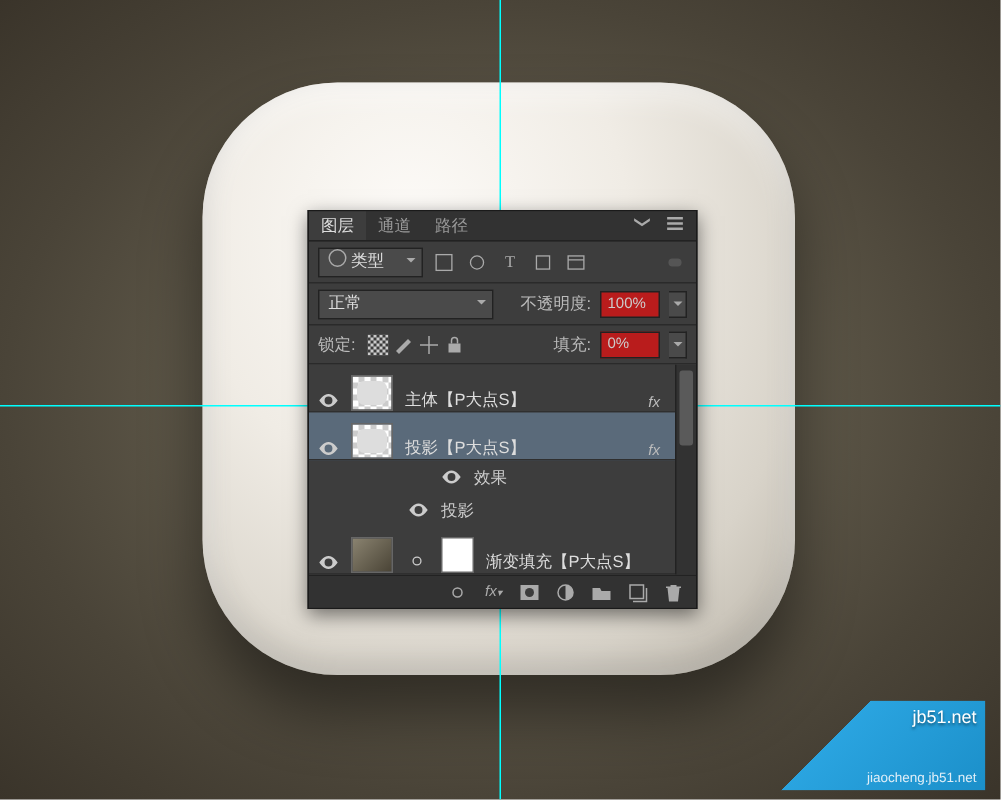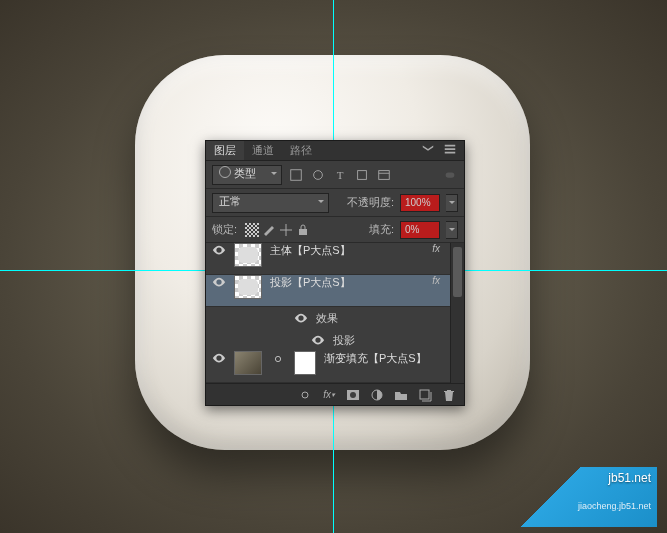--- a/index.html
+++ b/index.html
@@ -22,21 +22,21 @@
 .opacity-row{justify-content:flex-start}
 .dd.blend{width:117px}
 .label{color:#bbb;font-size:11px}
 .pct{background:#b91c1c;border:1px solid #222;height:18px;width:40px;display:flex;align-items:center;padding:0 4px;font-size:10px}
 .pct-btn{width:12px;height:18px;background:#4a4a4a;border:1px solid #222;border-left:0;display:flex;align-items:center;justify-content:center}
 .pct-btn::after{content:"";border:3px solid transparent;border-top-color:#aaa;margin-top:3px}
 .lock-row{height:26px}
 .lock-icons{display:flex;gap:3px;margin-left:2px}
 .lock-icons .ico{width:14px;height:14px}
 .layers{background:#3d3d3d;max-height:180px;overflow:hidden;position:relative}
-.layer{display:flex;align-items:flex-start;height:32px;padding:0 6px;gap:8px;border-bottom:1px solid #2f2f2f}
+.layer{display:flex;align-items:flex-end;height:32px;padding:0 6px;gap:8px;border-bottom:1px solid #2f2f2f}
 .layer.sel{background:#5a6a7a}
 .eye{width:14px;height:14px;cursor:pointer}
 .eye svg{width:14px;height:14px;fill:#ccc}
 .thumb{width:28px;height:24px;border:1px solid #666;background:#888}
 .thumb.checker{background:repeating-conic-gradient(#ccc 0 25%,#fff 0 50%) 0 0/8px 8px}
 .thumb.inner{position:relative}
 .thumb.inner::after{content:"";position:absolute;inset:3px;background:#ddd;border-radius:5px}
 .thumb.grad{background:linear-gradient(135deg,#8a8370,#4a4436)}
 .thumb.mask{background:#fff;width:22px}
 .lname{color:#ddd;font-size:11px;flex:1}
@@ -44,21 +44,21 @@
 .arrow{width:0;height:0;border:4px solid transparent;border-left-color:#bbb;cursor:pointer}
 .arrow.down{border-left-color:transparent;border-top-color:#bbb;margin-top:4px}
 .sub{padding-left:88px;height:22px;display:flex;align-items:center;gap:8px;font-size:11px;color:#ccc}
 .scrollbar{position:absolute;right:0;top:0;bottom:0;width:14px;background:#323232;border-left:1px solid #222}
 .scroll-thumb{position:absolute;left:2px;right:2px;top:4px;height:50px;background:#5a5a5a;border-radius:2px}
 .footer{display:flex;height:22px;background:#323232;border-top:1px solid #222;align-items:center;justify-content:flex-end;gap:10px;padding:0 8px}
 .footer .ico{width:14px;height:14px}
 .watermark{position:absolute;right:10px;bottom:6px;z-index:20;width:150px;height:60px}
 .wm-shape{position:absolute;inset:0;background:linear-gradient(135deg,transparent 35%,#2aa4e0 35%,#1b8fc9 100%);clip-path:polygon(35% 0,100% 0,100% 100%,0 100%)}
 .wm-text{position:absolute;right:6px;top:4px;color:#fff;font-size:12px;text-shadow:0 1px 2px rgba(0,0,0,.5)}
-.wm-sub{position:absolute;right:6px;bottom:16px;color:#dfeef7;font-size:9px}
+.wm-sub{position:absolute;right:6px;bottom:4px;color:#dfeef7;font-size:9px}
 .link-ico{width:16px}
 </style>
 </head>
 <body>
 
 <div class="guide-h" style="top:270px"></div>
 <div class="guide-v" style="left:333px"></div>
 
 <div class="icon-shape"></div>
 
@@ -183,21 +183,21 @@
       <span class="lname">投影【P大点S】</span>
       <span class="fx">fx</span>
       <span class="arrow down"></span>
     </div>
     <div class="sub">
       <span class="eye"><svg viewBox="0 0 16 16">
             <path d="M8 3C4 3 1 8 1 8s3 5 7 5 7-5 7-5-3-5-7-5zm0 8a3 3 0 110-6 3 3 0 010 6z" fill="#ccc"></path>
           </svg></span>
       <span>效果</span>
     </div>
-    <div class="sub" style="padding-left:105px">
+    <div class="sub" style="padding-left:66px">
       <span class="eye"><svg viewBox="0 0 16 16">
             <path d="M8 3C4 3 1 8 1 8s3 5 7 5 7-5 7-5-3-5-7-5zm0 8a3 3 0 110-6 3 3 0 010 6z" fill="#ccc"></path>
           </svg></span>
       <span>投影</span>
     </div>
 
     <div class="layer">
       <span class="eye"><svg viewBox="0 0 16 16">
             <path d="M8 3C4 3 1 8 1 8s3 5 7 5 7-5 7-5-3-5-7-5zm0 8a3 3 0 110-6 3 3 0 010 6z"></path>
           </svg></span>

